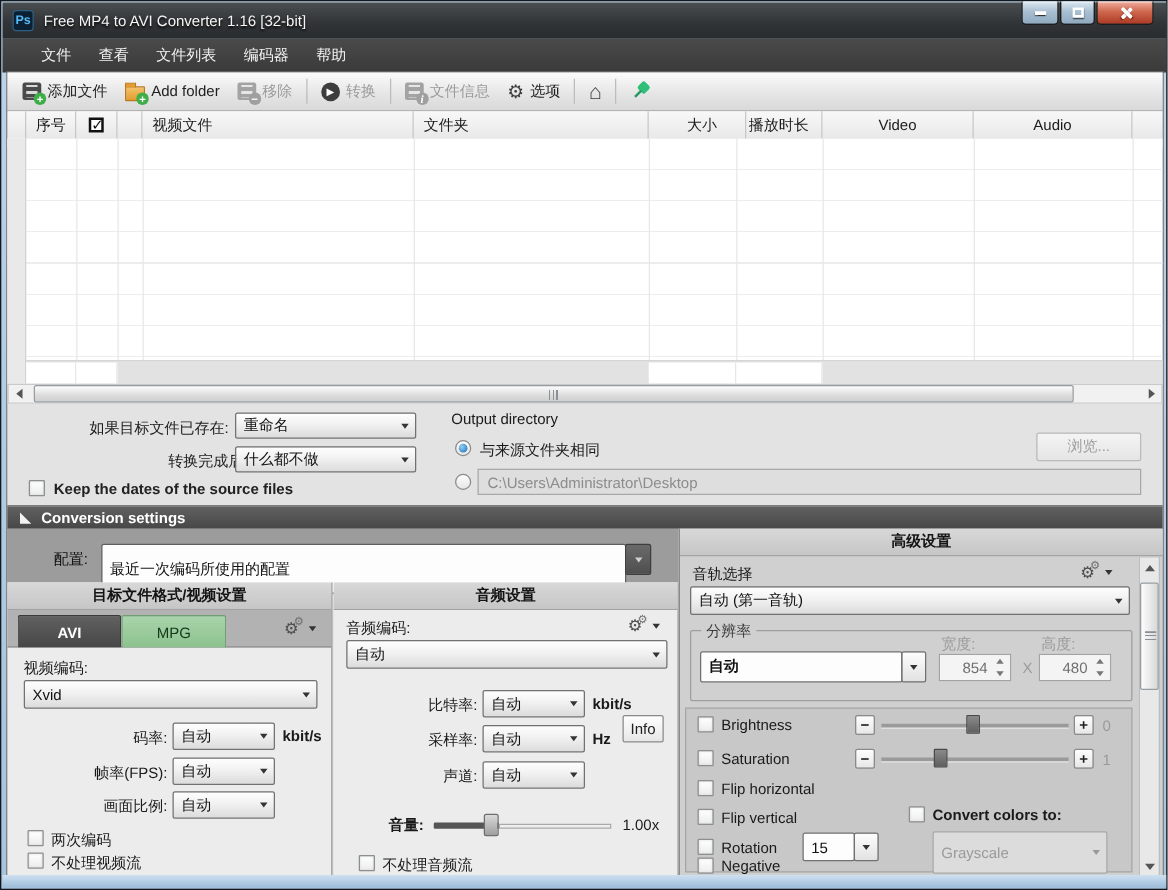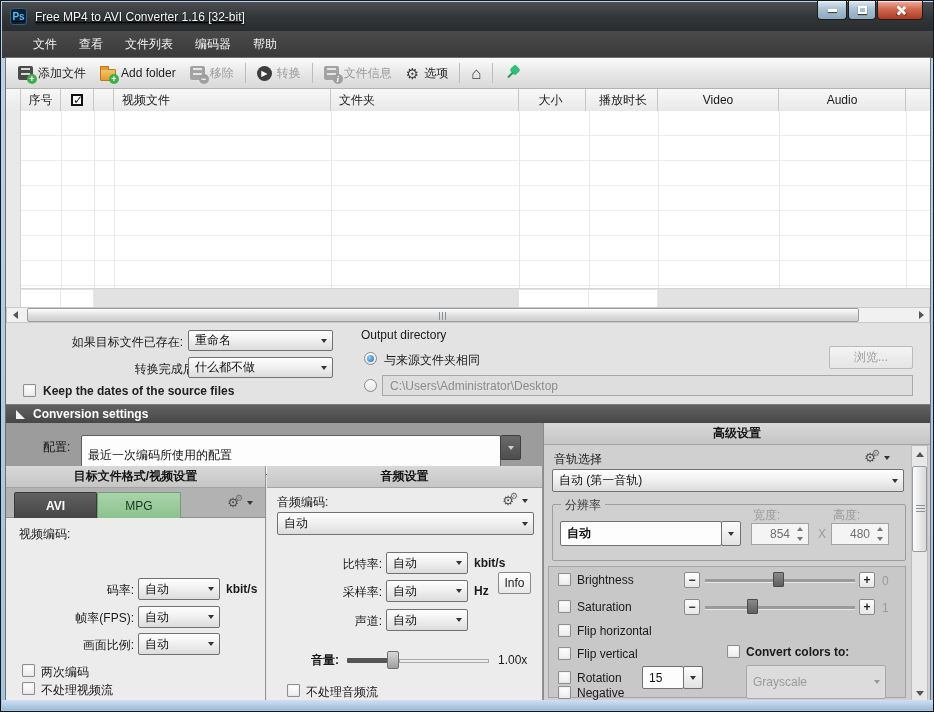--- a/index.html
+++ b/index.html
@@ -1,18 +1,18 @@
 <!DOCTYPE html>
 <html><head>
 <meta charset="utf-8">
 <style>
   html,body{margin:0;padding:0;background:#8a8a8a;font-family:"Liberation Sans","DejaVu Sans",sans-serif;}
   *{box-sizing:border-box;}
   .window{position:relative;width:934px;height:712px;border:1px solid #11181f;background:linear-gradient(#bcd4e9,#a7c4de);overflow:hidden;}
-  .titlebar{position:absolute;left:1px;top:1px;width:932px;height:29px;background:linear-gradient(#4b4e51,#323537 55%,#292c2e);display:flex;align-items:center;gap:8px;padding-left:8px;text-decoration:underline;}
+  .titlebar{position:absolute;left:1px;top:1px;width:932px;height:29px;background:linear-gradient(#4b4e51,#323537 55%,#292c2e);display:flex;align-items:center;gap:8px;padding-left:8px;}
   .pslogo{width:17px;height:17px;background:#0b2133;border:1px solid #2e5f82;border-radius:3px;color:#56baf7;font-size:10px;font-weight:bold;display:flex;align-items:center;justify-content:center;}
   .title-text{color:#f5f5f5;font-size:12px;text-shadow:0 1px 2px #000;}
   .winbtns{position:absolute;top:0;right:10px;display:flex;}
   .wbtn{height:19px;border:1px solid #1c1c1c;border-top:none;border-radius:0 0 4px 4px;display:flex;align-items:center;justify-content:center;position:relative;background:linear-gradient(#dfe9f2,#a9bfd2 45%,#8fa9bf);box-shadow:inset 0 1px 0 rgba(255,255,255,.7);margin-left:1px;}
   .wbtn.min{width:30px;}.wbtn.max{width:28px;}
   .wbtn.close{width:46px;background:linear-gradient(#f3b0a3,#cf6950 45%,#ad3a24);}
   .glyph-min{width:9px;height:3px;background:#fff;box-shadow:0 1px 1px #333;}
   .glyph-max{width:9px;height:8px;border:2px solid #fff;box-shadow:0 1px 1px #333;}
   .glyph-x{position:relative;width:11px;height:11px;}
   .glyph-x:before,.glyph-x:after{content:"";position:absolute;left:5px;top:0;width:2.5px;height:11px;background:#fff;border-radius:1px;box-shadow:0 1px 1px #6b1b0c;}
@@ -185,21 +185,21 @@
 
     <div class="thead">
       <div class="th" style="left:0;width:15px;"></div>
       <div class="th" style="left:15px;width:40px;">序号</div>
       <div class="th" style="left:55px;width:33px;">
           <span class="hcheck"></span>
         </div>
       <div class="th" style="left:88px;width:20px;"></div>
       <div class="th left" style="left:325px;width:188px;">文件夹</div>
       <div class="th left" style="left:108px;width:217px;">视频文件</div>
-      <div class="th" style="left:510px;width:70px;">大小</div>
+      <div class="th" style="left:521px;width:70px;">大小</div>
       <div class="th" style="left:583px;width:69px;">播放时长</div>
       <div class="th" style="left:652px;width:121px;">Video</div>
       <div class="th" style="left:773px;width:127px;">Audio</div>
       <div class="th" style="left:900px;width:24px;border-right:none;"></div>
     </div>
 
     <div class="tbody">
       <div class="gutter"></div>
       <div class="colline" style="left:55px;"></div>
       <div class="colline" style="left:88px;"></div>
@@ -272,20 +272,24 @@
       <div class="tabrow">
         <div class="tab avi">AVI</div>
         <div class="tab mpg">MPG</div>
         <div class="minigear" style="position:absolute;right:12px;top:8px;">
           <span class="g">⚙</span>
             <span class="g2">⚙</span>
             <span class="darr" style="margin-left:-6px;"></span>
         </div>
       </div>
       <div class="lbl" style="left:13px;top:60px;">视频编码:</div>
+      <div class="combo" style="left:13px;top:78px;width:235px;height:23px;">
+        <span>Xvid</span>
+          <span class="darr"></span>
+      </div>
       <div class="lbl r" style="left:0;top:116px;width:128px;">码率:</div>
       <div class="combo" style="left:132px;top:112px;width:82px;height:22px;">
         <span>自动</span>
           <span class="darr"></span>
       </div>
       <div class="lbl" style="left:220px;top:116px;font-weight:bold;">kbit/s</div>
       <div class="lbl r" style="left:0;top:144px;width:128px;">帧率(FPS):</div>
       <div class="combo" style="left:132px;top:140px;width:82px;height:22px;">
         <span>自动</span>
           <span class="darr"></span>

